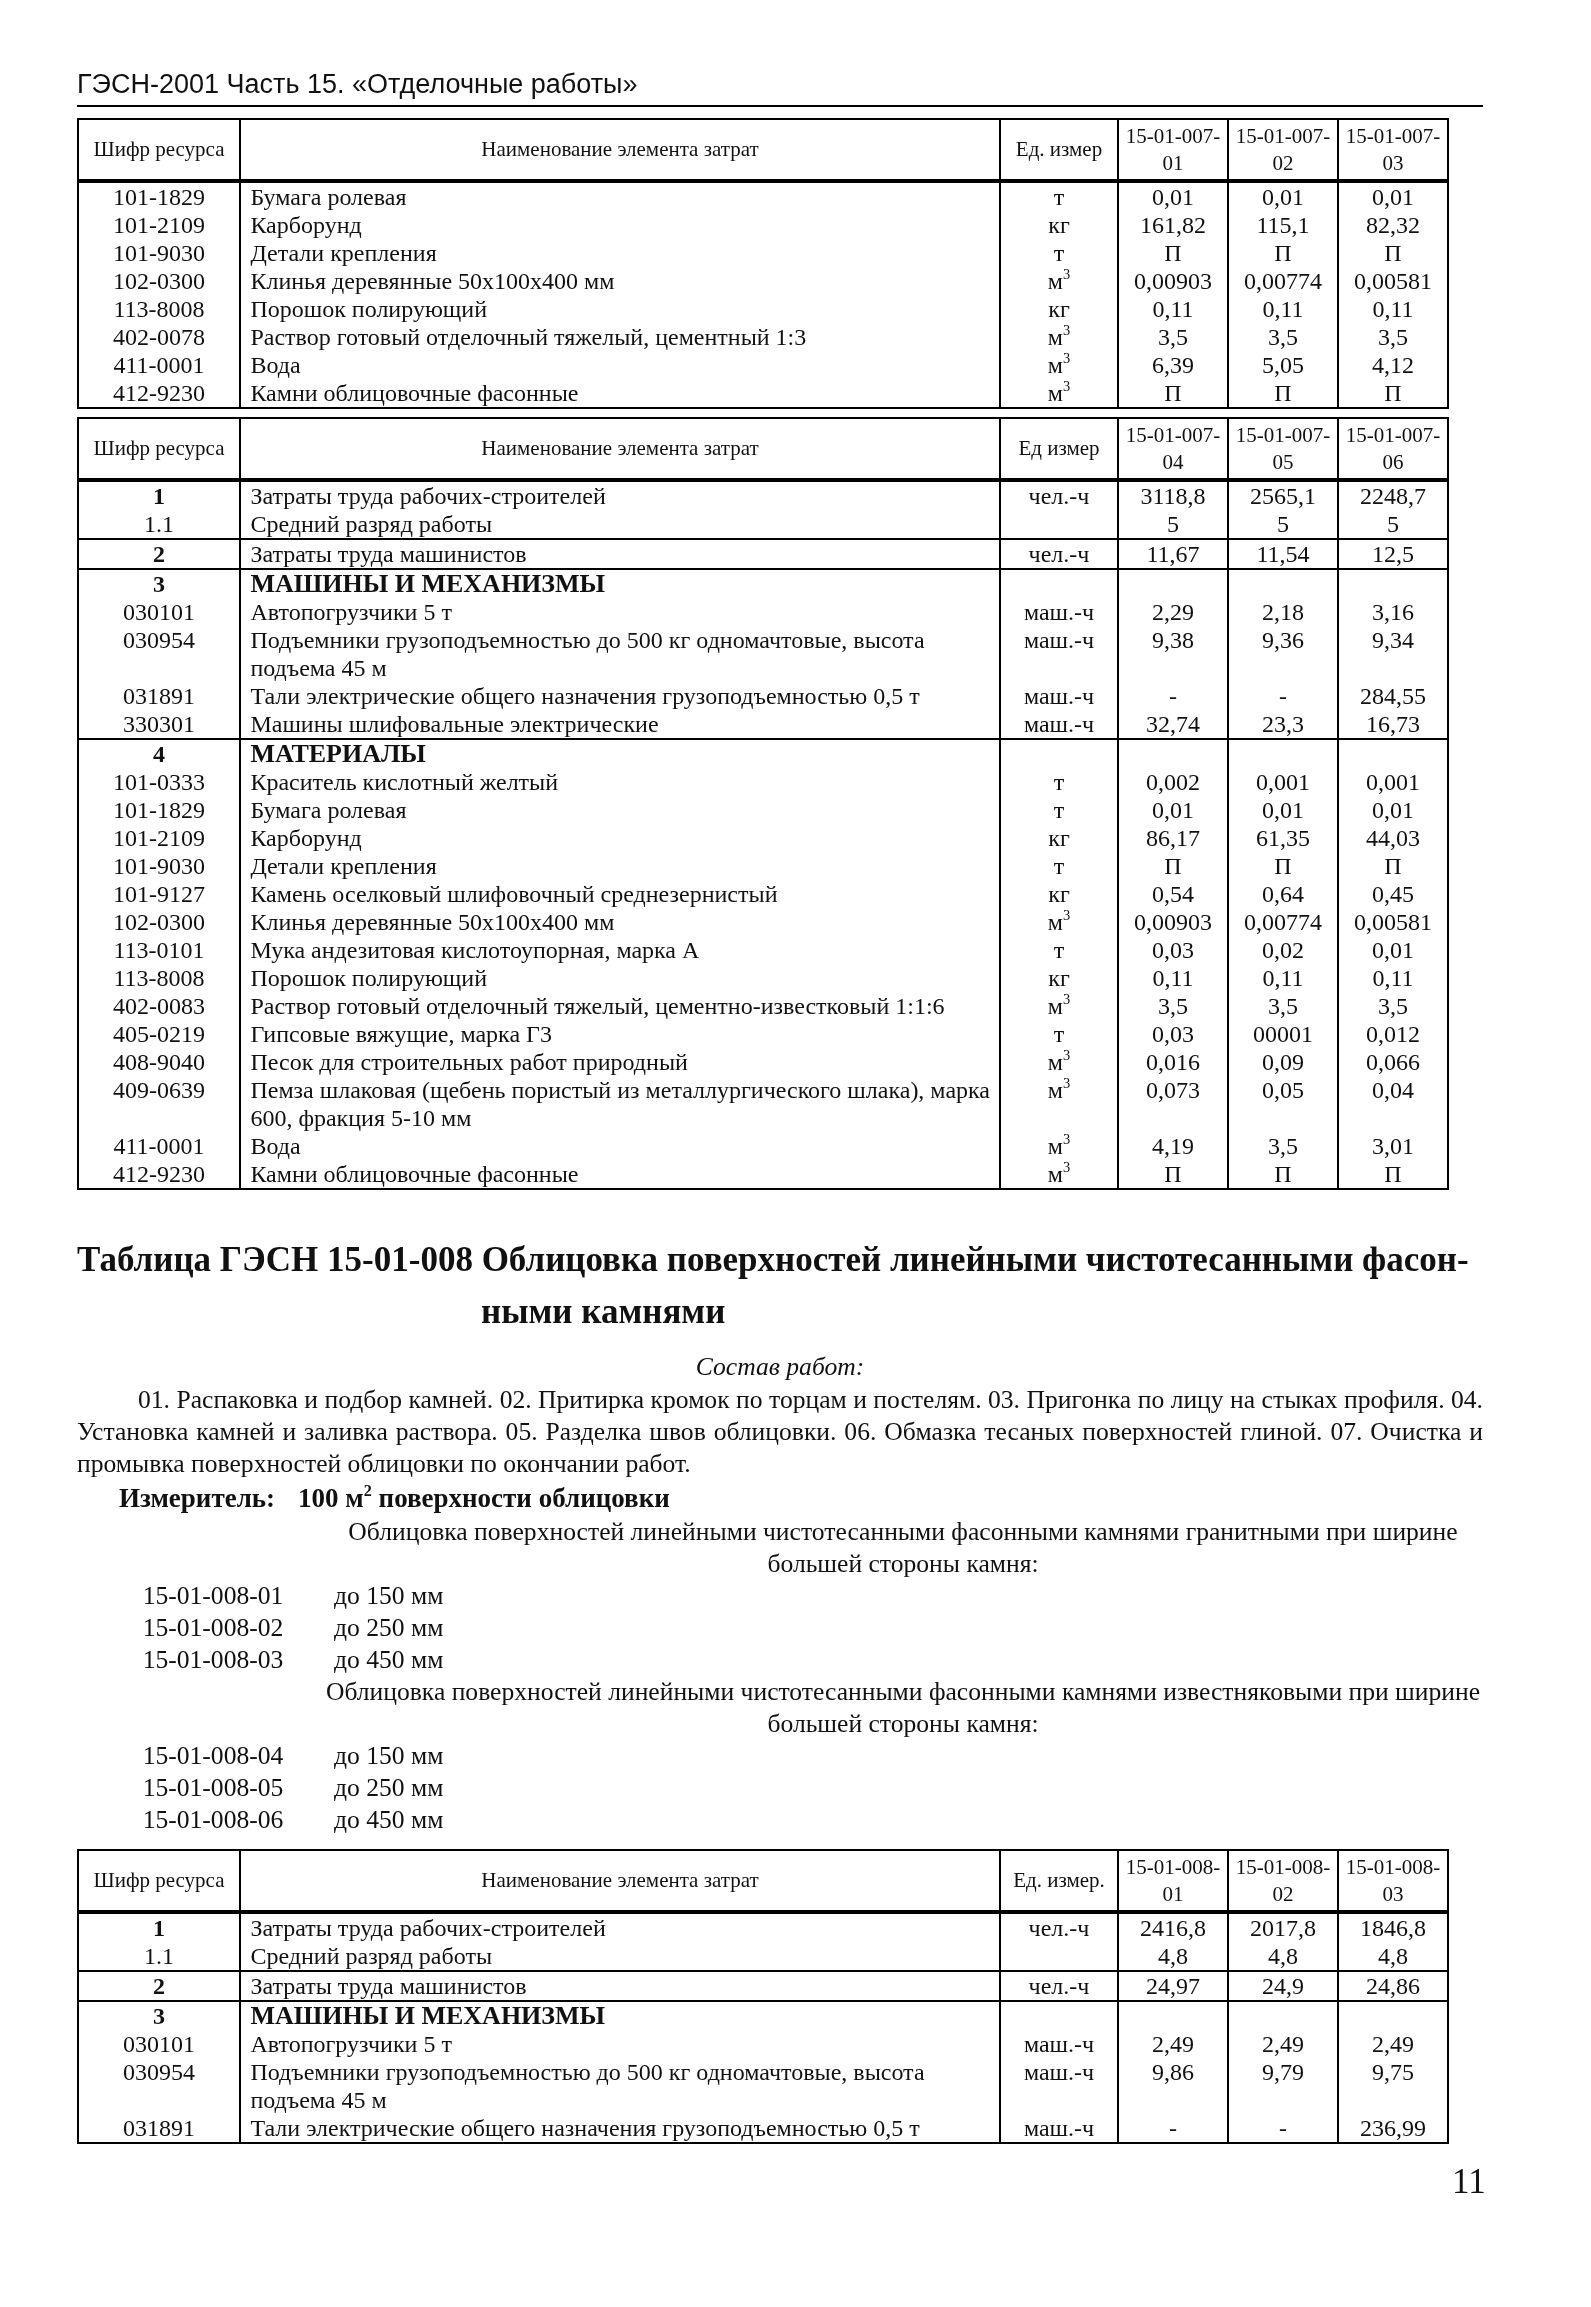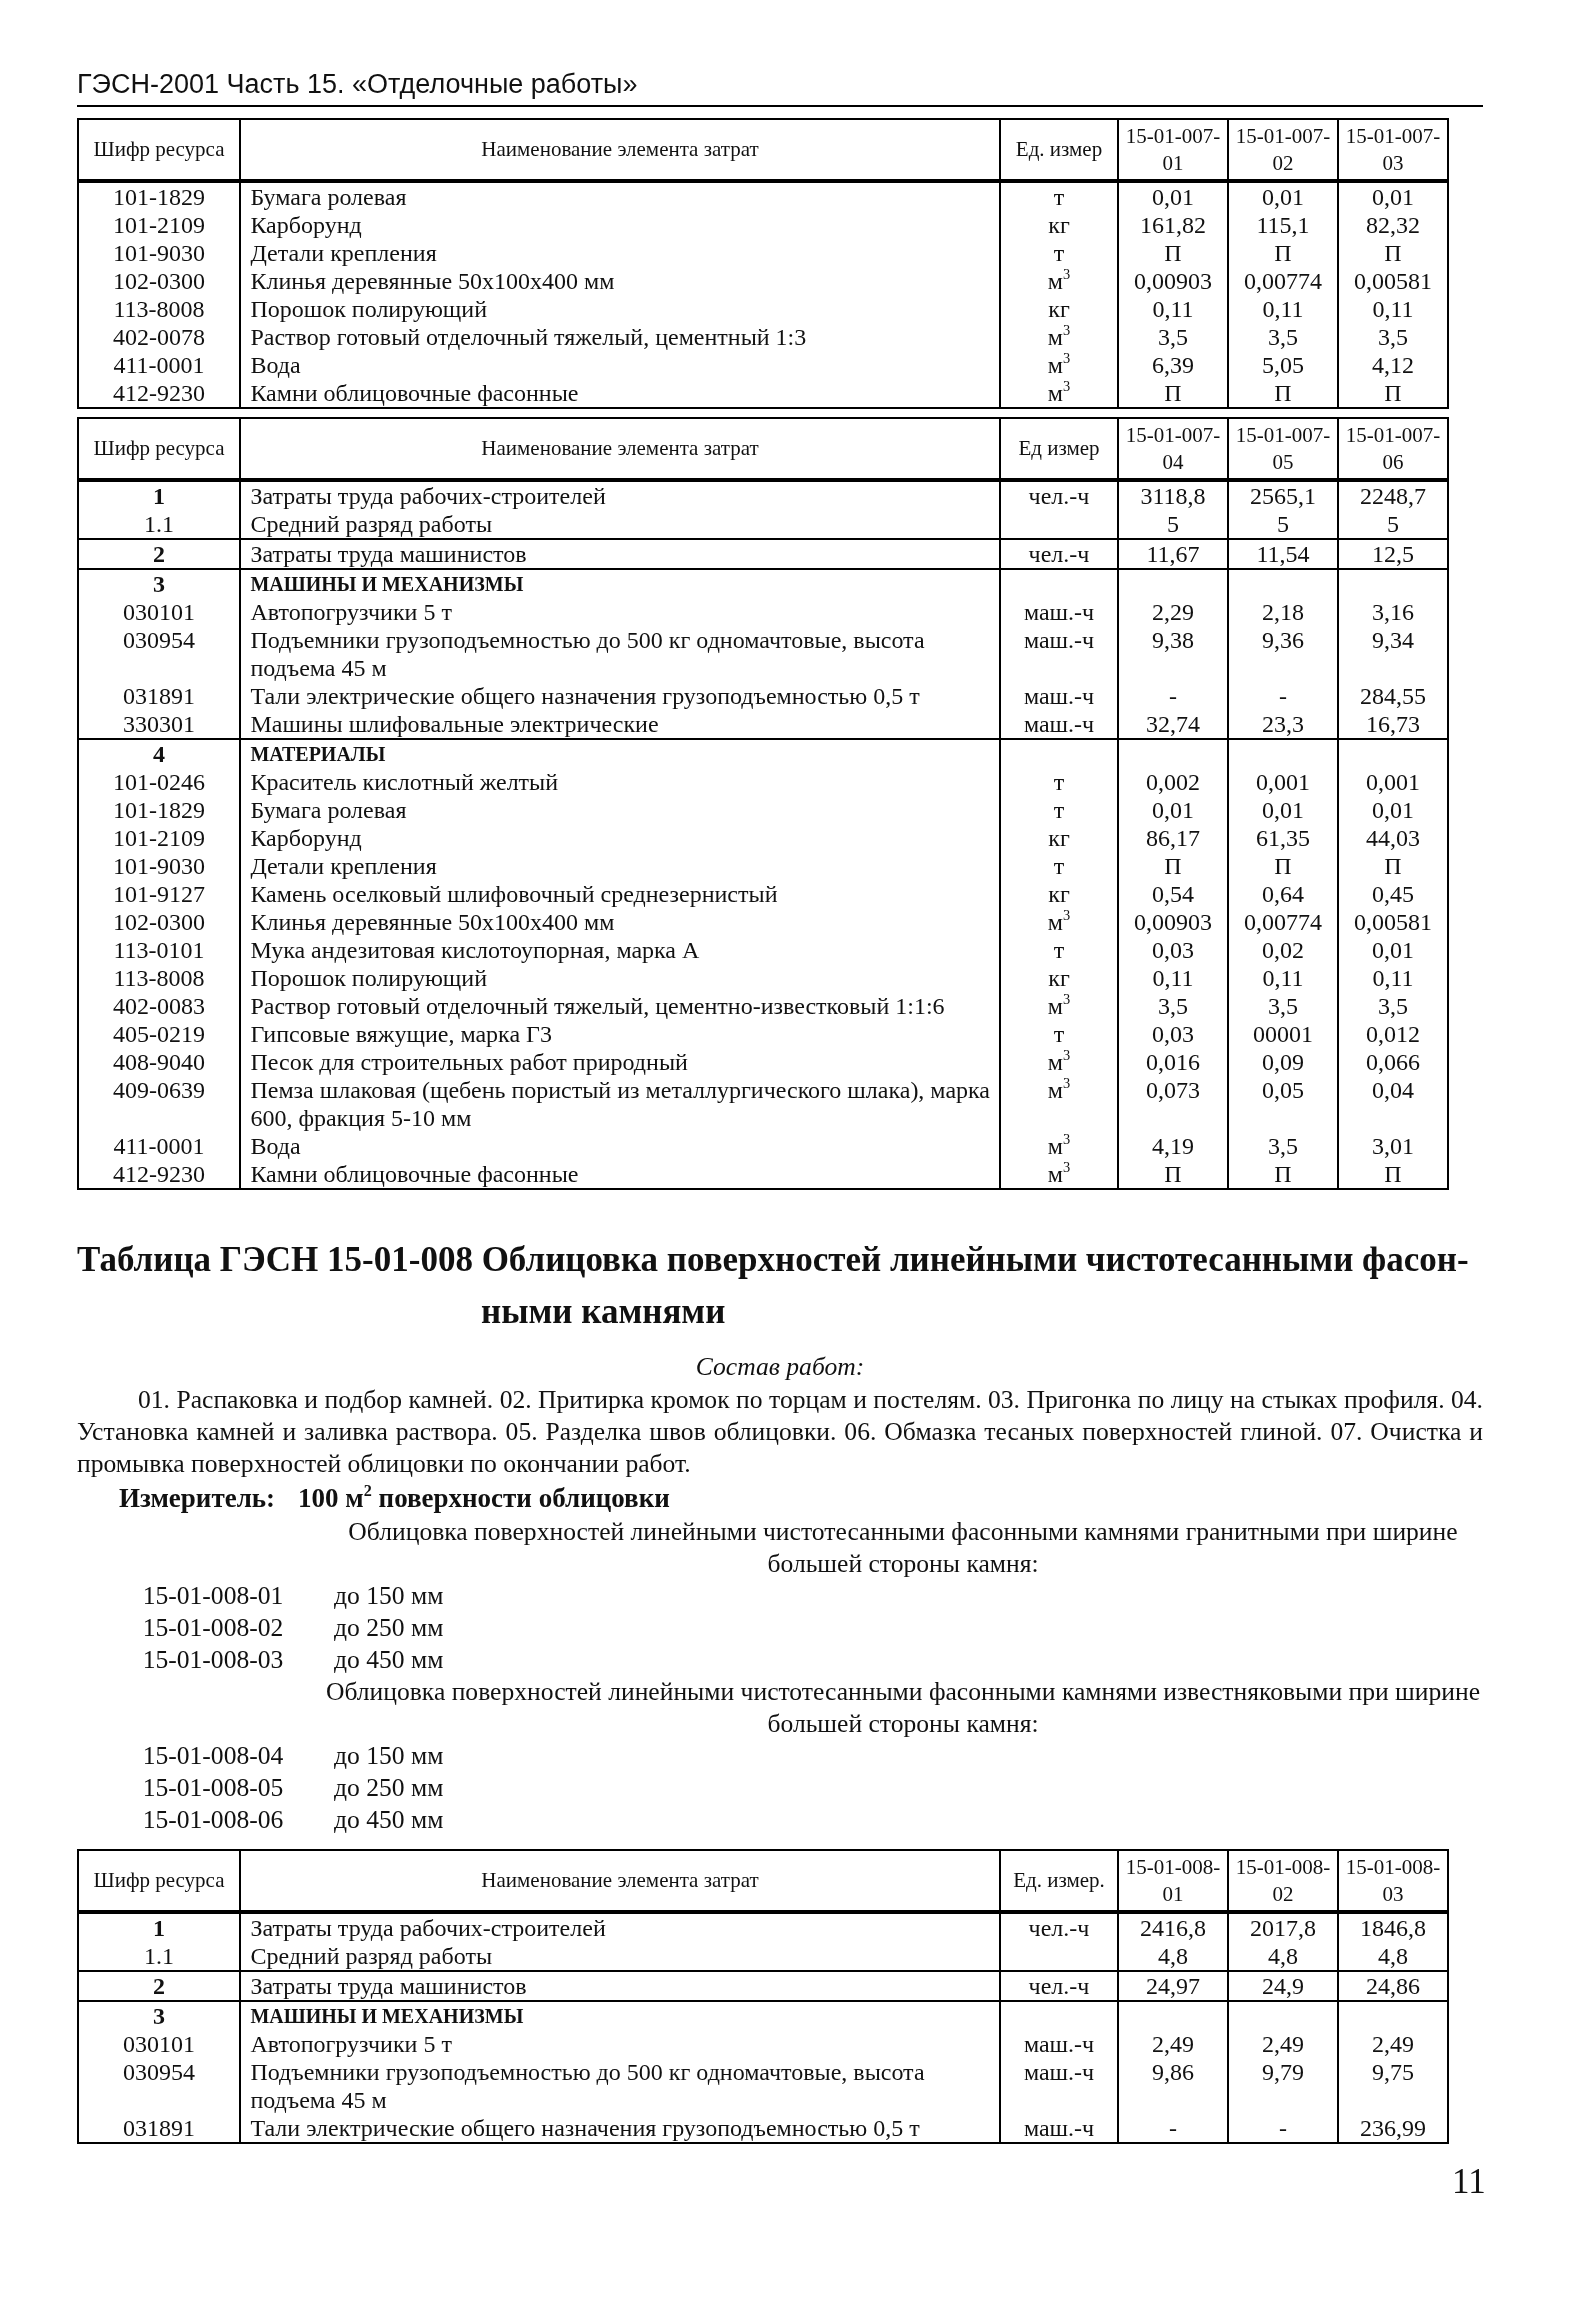--- a/index.html
+++ b/index.html
@@ -31,21 +31,21 @@
   }
   table.norm td {
     border-left: 2px solid #000; border-right: 2px solid #000;
     padding: 0 4px; vertical-align: top;
   }
   table.norm td.code { text-align: center; }
   table.norm td.name { text-align: left; padding-left: 9.4px; }
   table.norm td.unit { text-align: center; }
   table.norm td.val { text-align: center; white-space: nowrap; }
   table.norm tr.group-start td { border-top: 2.7px solid #000; }
-  table.norm tr.section td.name { font-weight: bold; font-size: 20px; }
+  table.norm tr.section td.name { font-weight: bold; font-size: 26px; }
   table.norm tr.section td.code { font-weight: bold; }
   table.norm tr.bold-code td.code { font-weight: bold; }
   sup { font-size: 60%; line-height: 0; vertical-align: 0.7em; }
 
   .heading {
     position: absolute; left: 77px; top: 1238px; width: 1415px;
     font-weight: bold; font-size: 35px; line-height: 44px;
   }
   .heading .l2 { display: block; padding-left: 404px; margin-top: 8px; }
   .composition-title {
@@ -252,21 +252,21 @@
       </tr>
       <tr class="group-start section">
         <td class="code">4</td>
         <td class="name">МАТЕРИАЛЫ</td>
         <td class="unit"></td>
         <td class="val"></td>
         <td class="val"></td>
         <td class="val"></td>
       </tr>
       <tr class="">
-        <td class="code">101-0246</td>
+        <td class="code">101-0333</td>
         <td class="name">Краситель кислотный желтый</td>
         <td class="unit">т</td>
         <td class="val">0,002</td>
         <td class="val">0,001</td>
         <td class="val">0,001</td>
       </tr>
       <tr class="">
         <td class="code">101-1829</td>
         <td class="name">Бумага ролевая</td>
         <td class="unit">т</td>

